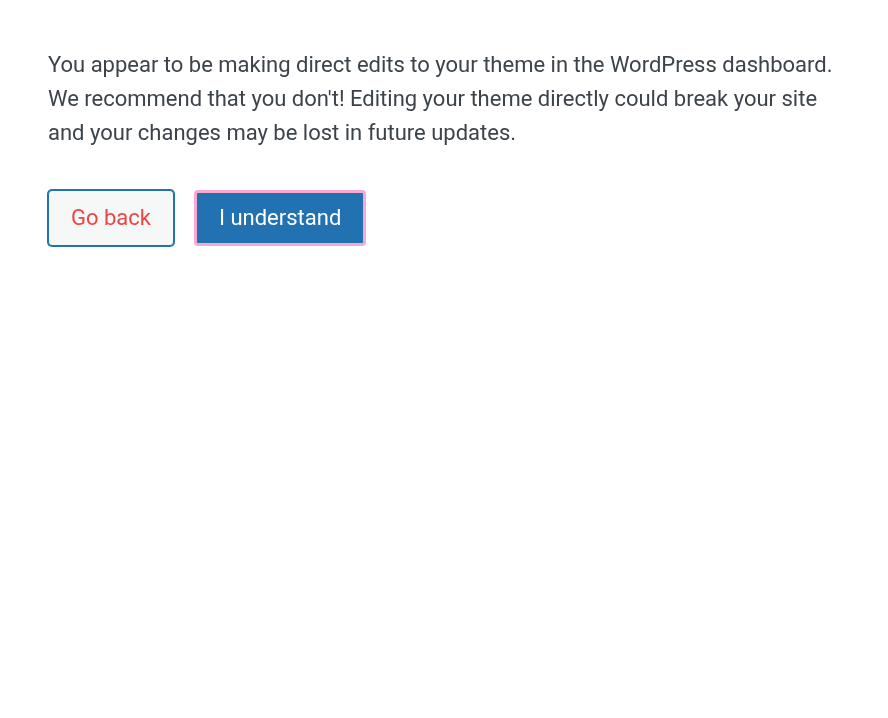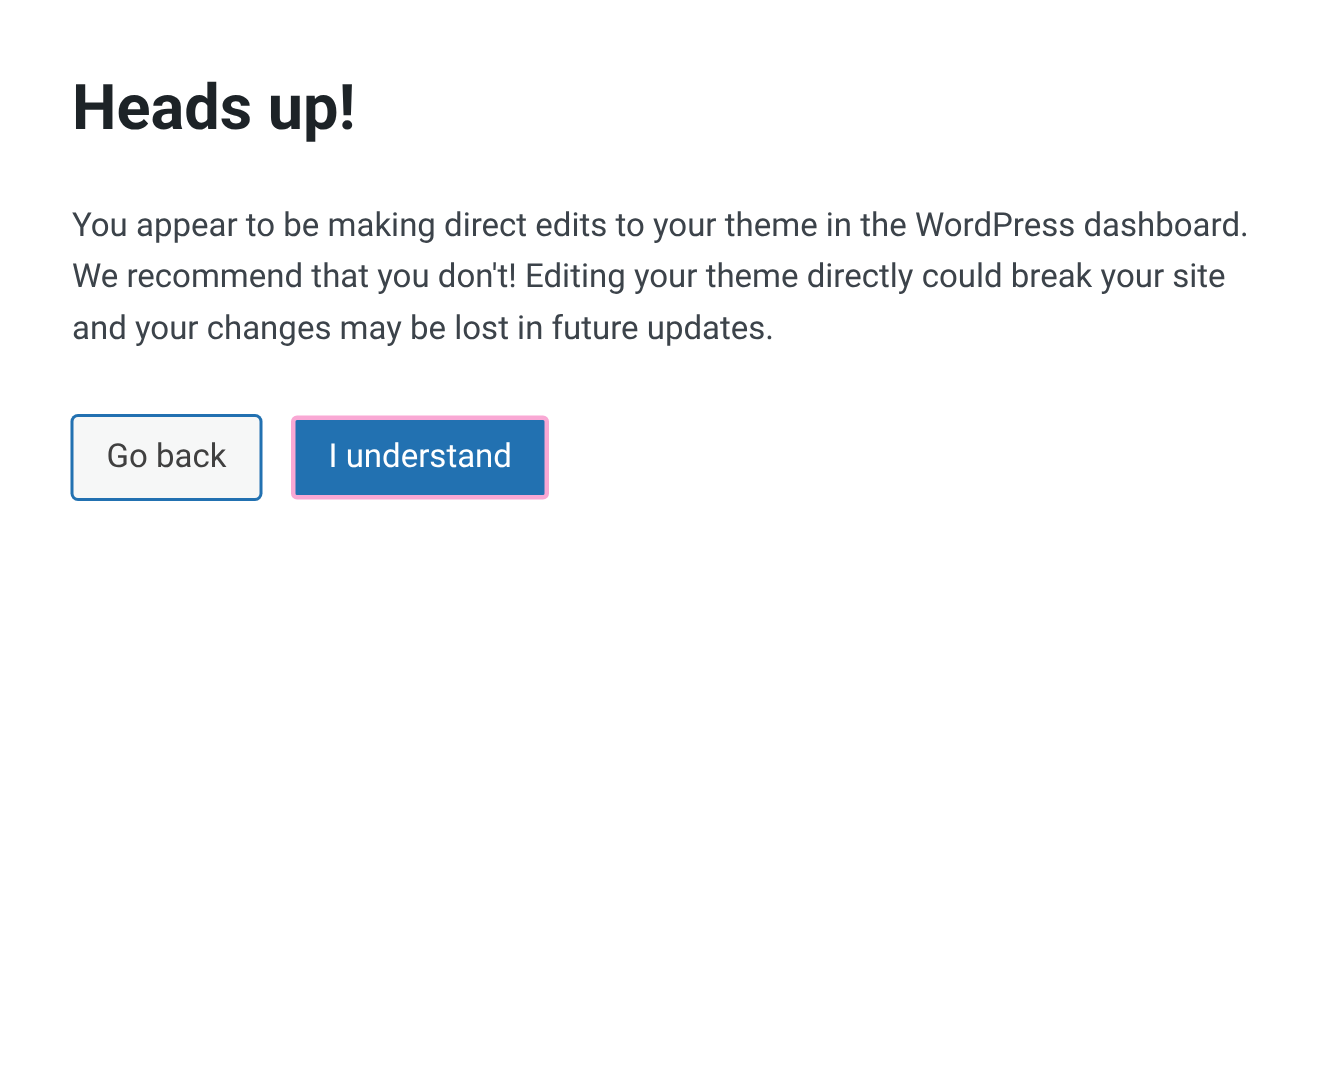--- a/index.html
+++ b/index.html
@@ -45,35 +45,34 @@
       font-size: 22px;
       line-height: 1;
       padding: 14px 22px;
       border-radius: 4px;
       cursor: pointer;
       font-family: inherit;
       border: 1px solid transparent;
     }
     .btn-secondary {
       background: #f6f7f7;
-      color: #404040;
+      color: #ef4444;
       border: 1px solid #2271b1;
       box-shadow: 0 0 0 1px #2271b1;
     }
     .btn-primary {
       background: #2271b1;
       color: #ffffff;
       border: 3px solid #f9a8d4;
     }
   </style>
 </head>
 <body>
 
 <div class="modal-content">
-  <h1 class="modal-title">Heads up!</h1>
 
   <p class="body-text">You appear to be making direct edits to your theme in the WordPress dashboard. We recommend that you don't! Editing your theme directly could break your site and your changes may be lost in future updates.</p>
 
 
 
   <div class="button-row">
     <button class="btn btn-secondary">Go back</button>
     <button class="btn btn-primary">I understand</button>
   </div>
 </div>

